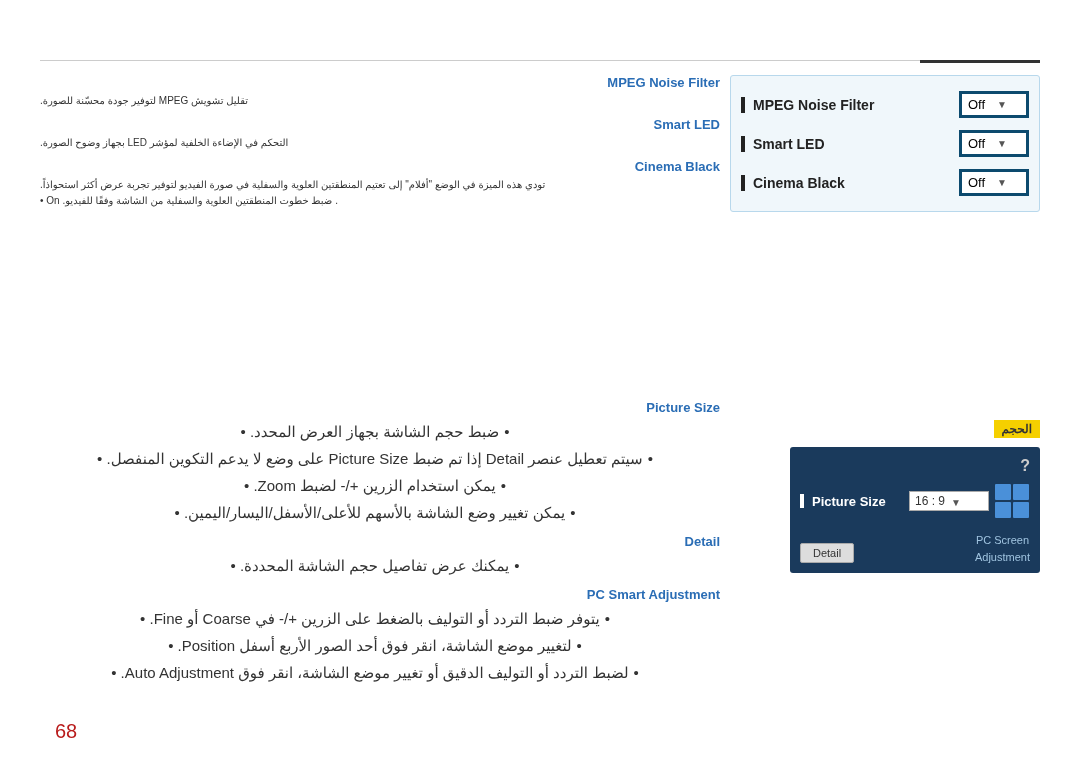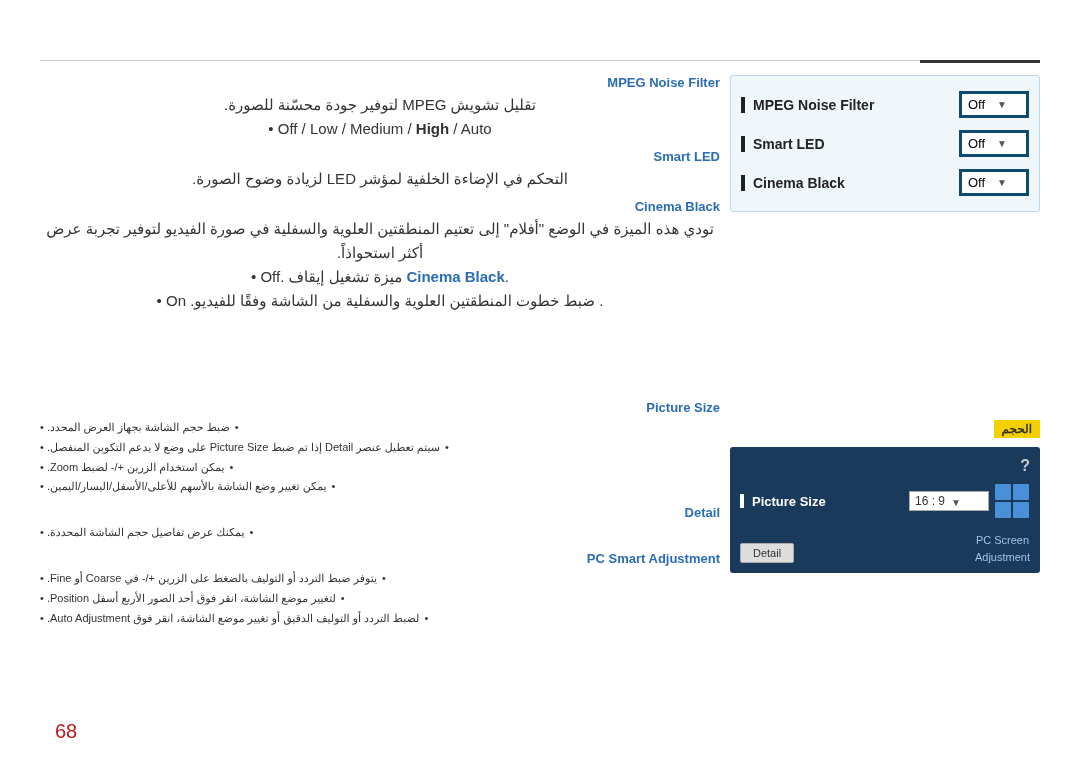--- a/index.html
+++ b/index.html
@@ -54,40 +54,40 @@
 
     .section-title {
       text-align: right;
       color: #2a6db5;
       font-size: 13px;
       font-weight: bold;
       margin-bottom: 3px;
     }
 
     .section-text {
-      text-align: center;
-      font-size: 15px;
+      text-align: left;
+      font-size: 10px;
       color: #333;
       line-height: 1.6;
       direction: rtl;
     }
 
     .section-text .highlight-blue {
       color: #2a6db5;
       font-weight: bold;
     }
 
     .section-text .highlight-black {
       font-weight: bold;
     }
 
     .bullet-list {
-      text-align: left;
+      text-align: center;
       direction: rtl;
-      font-size: 11px;
+      font-size: 15px;
       color: #333;
       line-height: 1.8;
       padding-right: 10px;
     }
 
     .bullet-list li {
       list-style: none;
       position: relative;
     }
 
@@ -163,21 +163,21 @@
       font-size: 10px;
       color: #555;
       margin-left: 6px;
     }
 
     
     .right-panel-bottom {
       position: absolute;
       top: 420px;
       right: 40px;
-      width: 310px;
+      width: 250px;
     }
 
     .size-label-yellow {
       background: #f5d000;
       color: #333;
       font-size: 12px;
       font-weight: bold;
       padding: 2px 8px;
       display: inline-block;
       margin-bottom: 5px;
@@ -266,36 +266,30 @@
 <div class="top-line"></div>
 <div class="top-line-accent"></div>
 
 <div class="page-number">68</div>
 
 <div class="left-content">
 
   <div class="section">
     <div class="section-title">MPEG Noise Filter</div>
     <div class="section-text">تقليل تشويش MPEG لتوفير جودة محسّنة للصورة.</div>
-    <div class="section-text">
-      Off / Low / Medium / <span class="highlight-black">High</span> / Auto •
-    </div>
   </div>
 
   <div class="section">
     <div class="section-title">Smart LED</div>
-    <div class="section-text">التحكم في الإضاءة الخلفية لمؤشر LED لزيادة وضوح الصورة.</div>
+    <div class="section-text">التحكم في الإضاءة الخلفية لمؤشر LED بجهاز وضوح الصورة.</div>
   </div>
 
   <div class="section">
     <div class="section-title">Cinema Black</div>
     <div class="section-text">تودي هذه الميزة في الوضع "أفلام" إلى تعتيم المنطقتين العلوية والسفلية في صورة الفيديو لتوفير تجربة عرض أكثر استحواذاً.</div>
-    <div class="section-text">
-      .<span class="highlight-blue">Cinema Black</span> ميزة تشغيل إيقاف .Off •
-    </div>
     <div class="section-text">. ضبط خطوت المنطقتين العلوية والسفلية من الشاشة وفقًا للفيديو. On •</div>
   </div>
 
 </div>
 
 <div class="bottom-left">
 
   <div class="section">
     <div class="section-title">Picture Size</div>
     <ul class="bullet-list">

